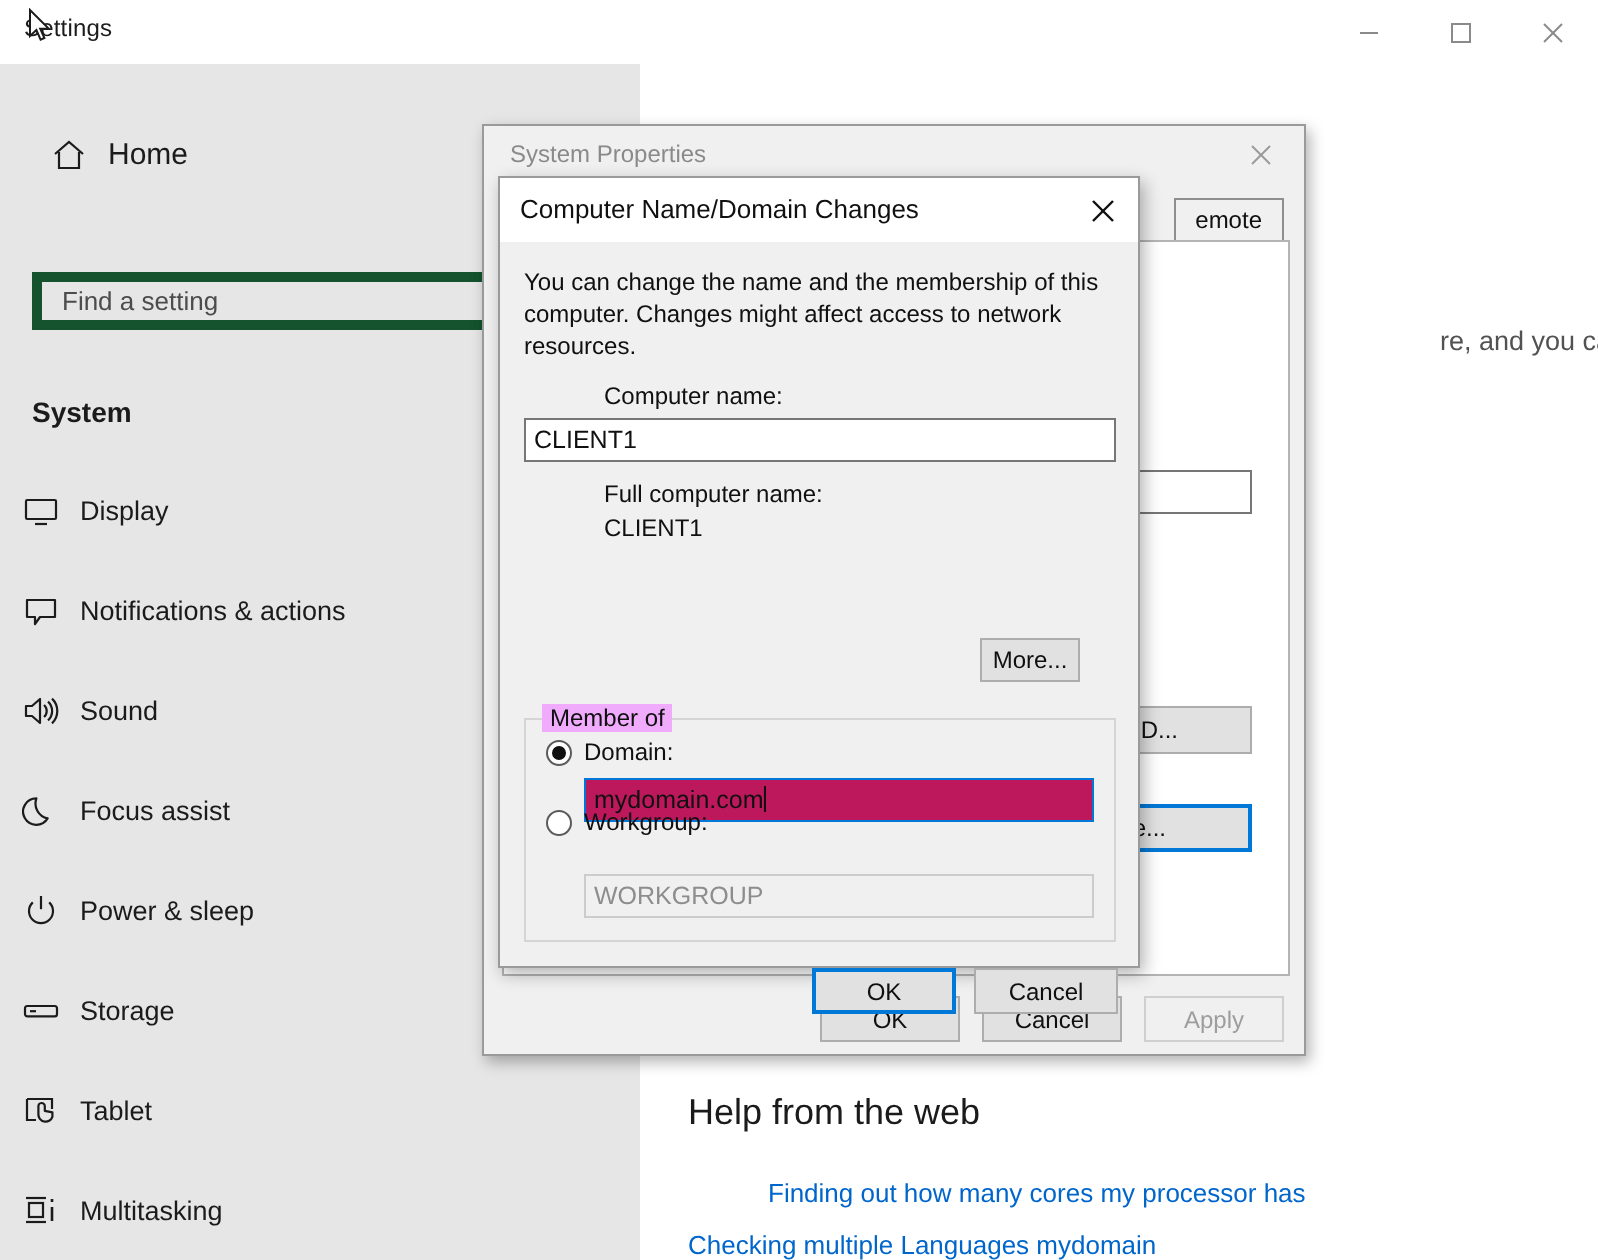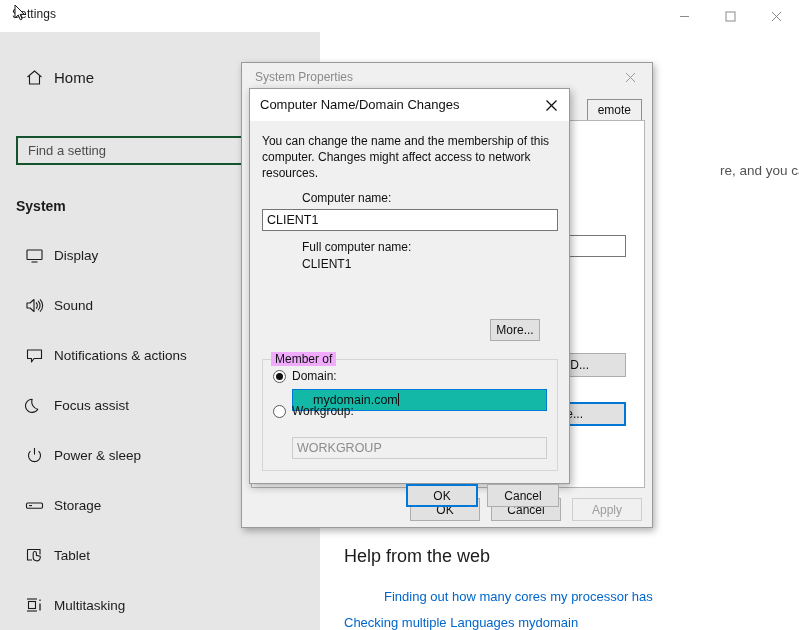--- a/index.html
+++ b/index.html
@@ -50,36 +50,35 @@
     width: 290px; height: 38px;
     display: flex; align-items: center;
   }
   .nav-home .ico { width: 40px; display:flex; justify-content:center; color:#1b1b1b; }
   .nav-home .lbl { font-size: 15px; color: #1b1b1b; }
 
   .search-box {
     position: absolute; left: 16px; top: 104px;
     width: 232px; height: 29px;
     background: #e6e6e6;
-    border: 2px solid #14532d;
+    border: 5px solid #14532d;
     display: flex; align-items: center;
     padding-left: 10px;
   }
   .search-box .ph { font-size: 13px; color: #4c4c4c; }
 
   .section-head {
     position: absolute; left: 16px; top: 154px;
     font-size: 14px; font-weight: bold; color: #1b1b1b; margin-top: 12px;
   }
 
   .nav-list { position: absolute; left: 0; top: 198px; width: 320px; }
   .nav-item {
     height: 50px;
     display: flex; align-items: center;
-    padding-left: 14px;
     text-align: center;
   }
   .nav-item .ico {
     width: 40px; min-width: 40px;
     display: flex; align-items: center; justify-content: center;
     color: #1b1b1b;
   }
   .nav-item .lbl { font-size: 13.5px; color: #1b1b1b; }
 
   
@@ -250,23 +249,23 @@
   }
   .radio .dot {
     width: 7px; height: 7px; border-radius: 50%;
     background: #101010;
   }
   .radio-row .lbl { font-size: 12px; color: #101010; }
 
   .field-domain {
     position: absolute; left: 29px; top: 29px;
     width: 255px; height: 22px;
-    background: #14b8a6; border: 1px solid #0078d7;
+    background: #be185d; border: 1px solid #0078d7;
     font-size: 12.5px; color: #101010;
-    padding-left: 20px; line-height: 20px;
+    padding-left: 4px; line-height: 20px;
   }
   .caret {
     display: inline-block; width: 1px; height: 13px;
     background: #101010; vertical-align: -2px;
   }
   .field-workgroup {
     position: absolute; left: 29px; top: 77px;
     width: 255px; height: 22px;
     background: #f0f0f0; border: 1px solid #cccccc;
     font-size: 12.5px; color: #8d8d8d;
@@ -340,36 +339,36 @@
                 <rect x="2" y="4" width="15" height="9.5" rx="0.6" fill="none" stroke="#1b1b1b" stroke-width="1.1"></rect>
                 <line x1="6.5" y1="16" x2="12.5" y2="16" stroke="#1b1b1b" stroke-width="1.1"></line>
               </svg>
           </span>
           <span class="lbl">Display</span>
         </div>
 
         <div class="nav-item">
           <span class="ico">
             <svg width="19" height="19" viewBox="0 0 19 19">
+                <path d="M2.5 4 L16.5 4 L16.5 12.5 L9 12.5 L6.5 16 L6.5 12.5 L2.5 12.5 Z" fill="none" stroke="#1b1b1b" stroke-width="1.1" stroke-linejoin="round"></path>
+              </svg>
+          </span>
+          <span class="lbl">Notifications &amp; actions</span>
+        </div>
+
+        <div class="nav-item">
+          <span class="ico">
+            <svg width="19" height="19" viewBox="0 0 19 19">
                 <path d="M2 7 L5 7 L9 3.5 L9 15.5 L5 12 L2 12 Z" fill="none" stroke="#1b1b1b" stroke-width="1.1" stroke-linejoin="round"></path>
                 <path d="M11 6.5 A4 4 0 0 1 11 12.5" fill="none" stroke="#1b1b1b" stroke-width="1.1"></path>
                 <path d="M13 4.8 A6.4 6.4 0 0 1 13 14.2" fill="none" stroke="#1b1b1b" stroke-width="1.1"></path>
                 <path d="M15 3.3 A8.6 8.6 0 0 1 15 15.7" fill="none" stroke="#1b1b1b" stroke-width="1.1"></path>
               </svg>
           </span>
           <span class="lbl">Sound</span>
-        </div>
-
-        <div class="nav-item">
-          <span class="ico">
-            <svg width="19" height="19" viewBox="0 0 19 19">
-                <path d="M2.5 4 L16.5 4 L16.5 12.5 L9 12.5 L6.5 16 L6.5 12.5 L2.5 12.5 Z" fill="none" stroke="#1b1b1b" stroke-width="1.1" stroke-linejoin="round"></path>
-              </svg>
-          </span>
-          <span class="lbl">Notifications &amp; actions</span>
         </div>
 
         <div class="nav-item">
           <span class="ico">
             <svg width="19" height="19" viewBox="0 0 19 19">
                 <path d="M12.8 13.2 A6.6 6.6 0 1 1 7.2 3.2 A7.6 7.6 0 0 0 12.8 13.2 Z" fill="none" stroke="#1b1b1b" stroke-width="1.1" stroke-linejoin="round"></path>
               </svg>
           </span>
           <span class="lbl">Focus assist</span>
         </div>

